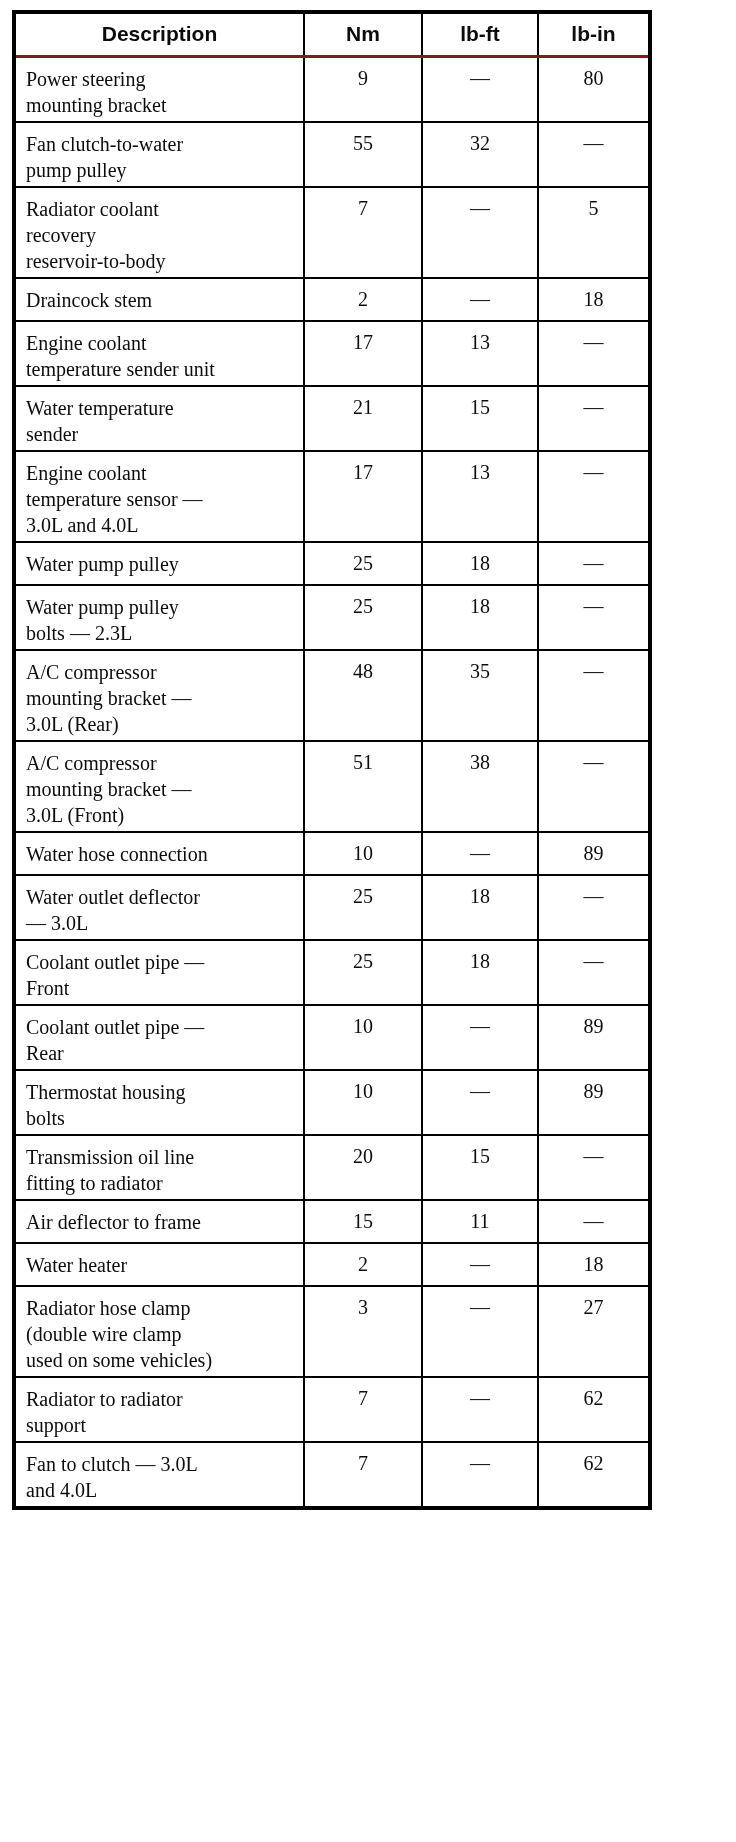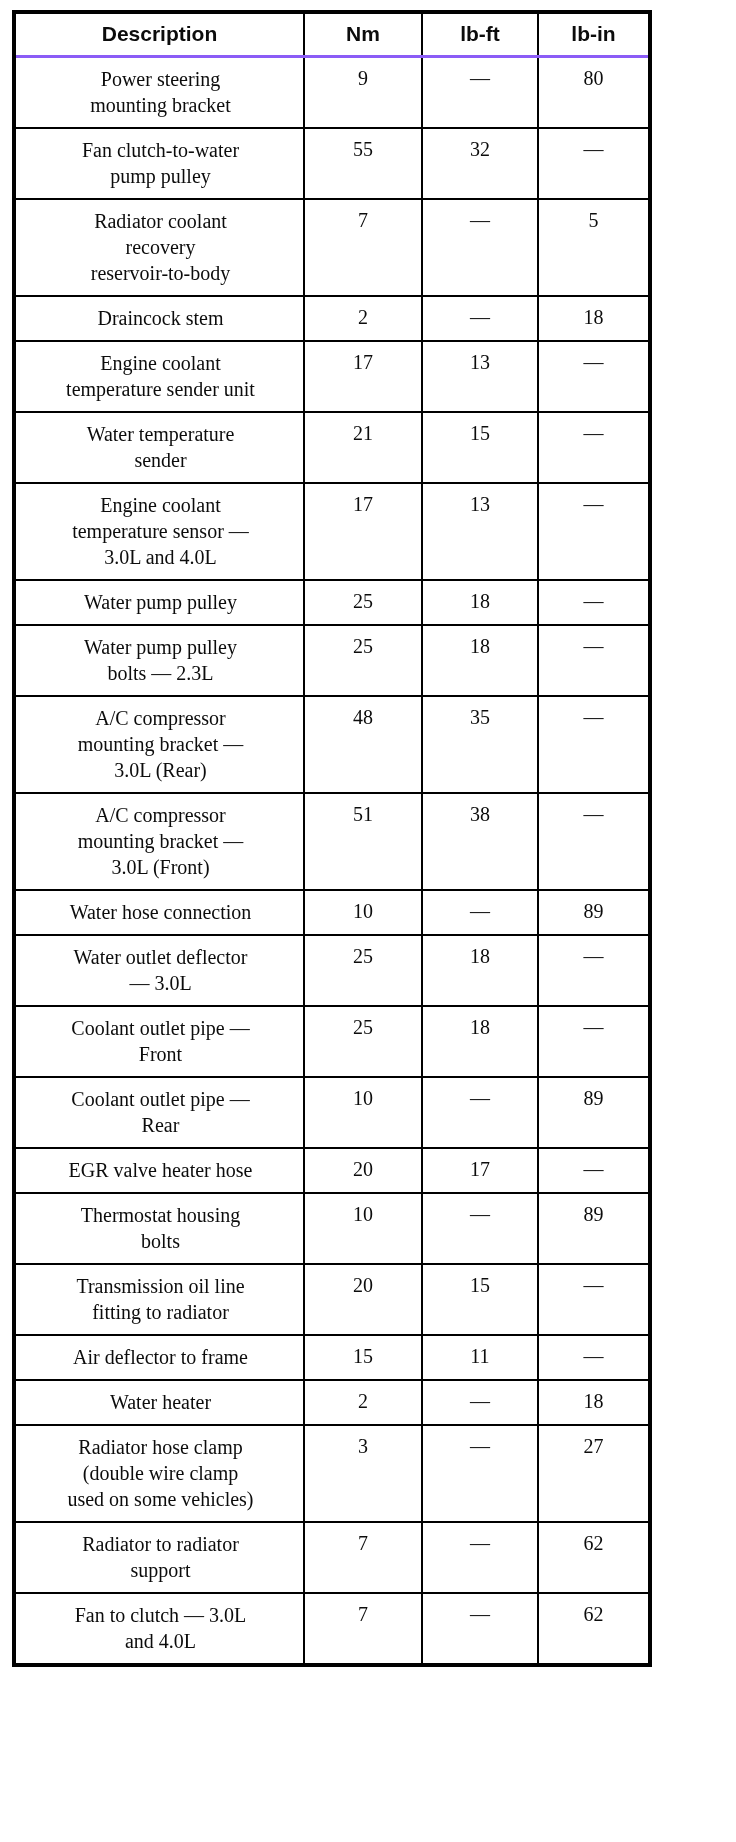--- a/index.html
+++ b/index.html
@@ -32,27 +32,27 @@
   th, td {
     border: 2px solid #000000;
     vertical-align: top;
   }
   thead th {
     font-family: "Liberation Sans", sans-serif;
     font-weight: bold;
     font-size: 21px;
     text-align: center;
     padding: 8px 4px 9px 4px;
-    border-bottom: 3px solid #8b5cf6;
+    border-bottom: 3px solid #7f1d1d;
   }
   td.desc {
     font-size: 20px;
     line-height: 1.3;
-    text-align: center;
-    padding: 8px 8px 9px 10px;
+    text-align: left;
+    padding: 8px 8px 3px 10px;
     white-space: pre-line;
   }
   td.num {
     font-size: 20px;
     line-height: 1.3;
     text-align: center;
     padding: 7px 4px 8px 4px;
   }
 </style>
 </head>
@@ -179,26 +179,20 @@
           <td class="num">—</td>
         </tr>
         <tr>
           <td class="desc">Coolant outlet pipe —
 Rear</td>
           <td class="num">10</td>
           <td class="num">—</td>
           <td class="num">89</td>
         </tr>
         <tr>
-          <td class="desc">EGR valve heater hose</td>
-          <td class="num">20</td>
-          <td class="num">17</td>
-          <td class="num">—</td>
-        </tr>
-        <tr>
           <td class="desc">Thermostat housing
 bolts</td>
           <td class="num">10</td>
           <td class="num">—</td>
           <td class="num">89</td>
         </tr>
         <tr>
           <td class="desc">Transmission oil line
 fitting to radiator</td>
           <td class="num">20</td>

